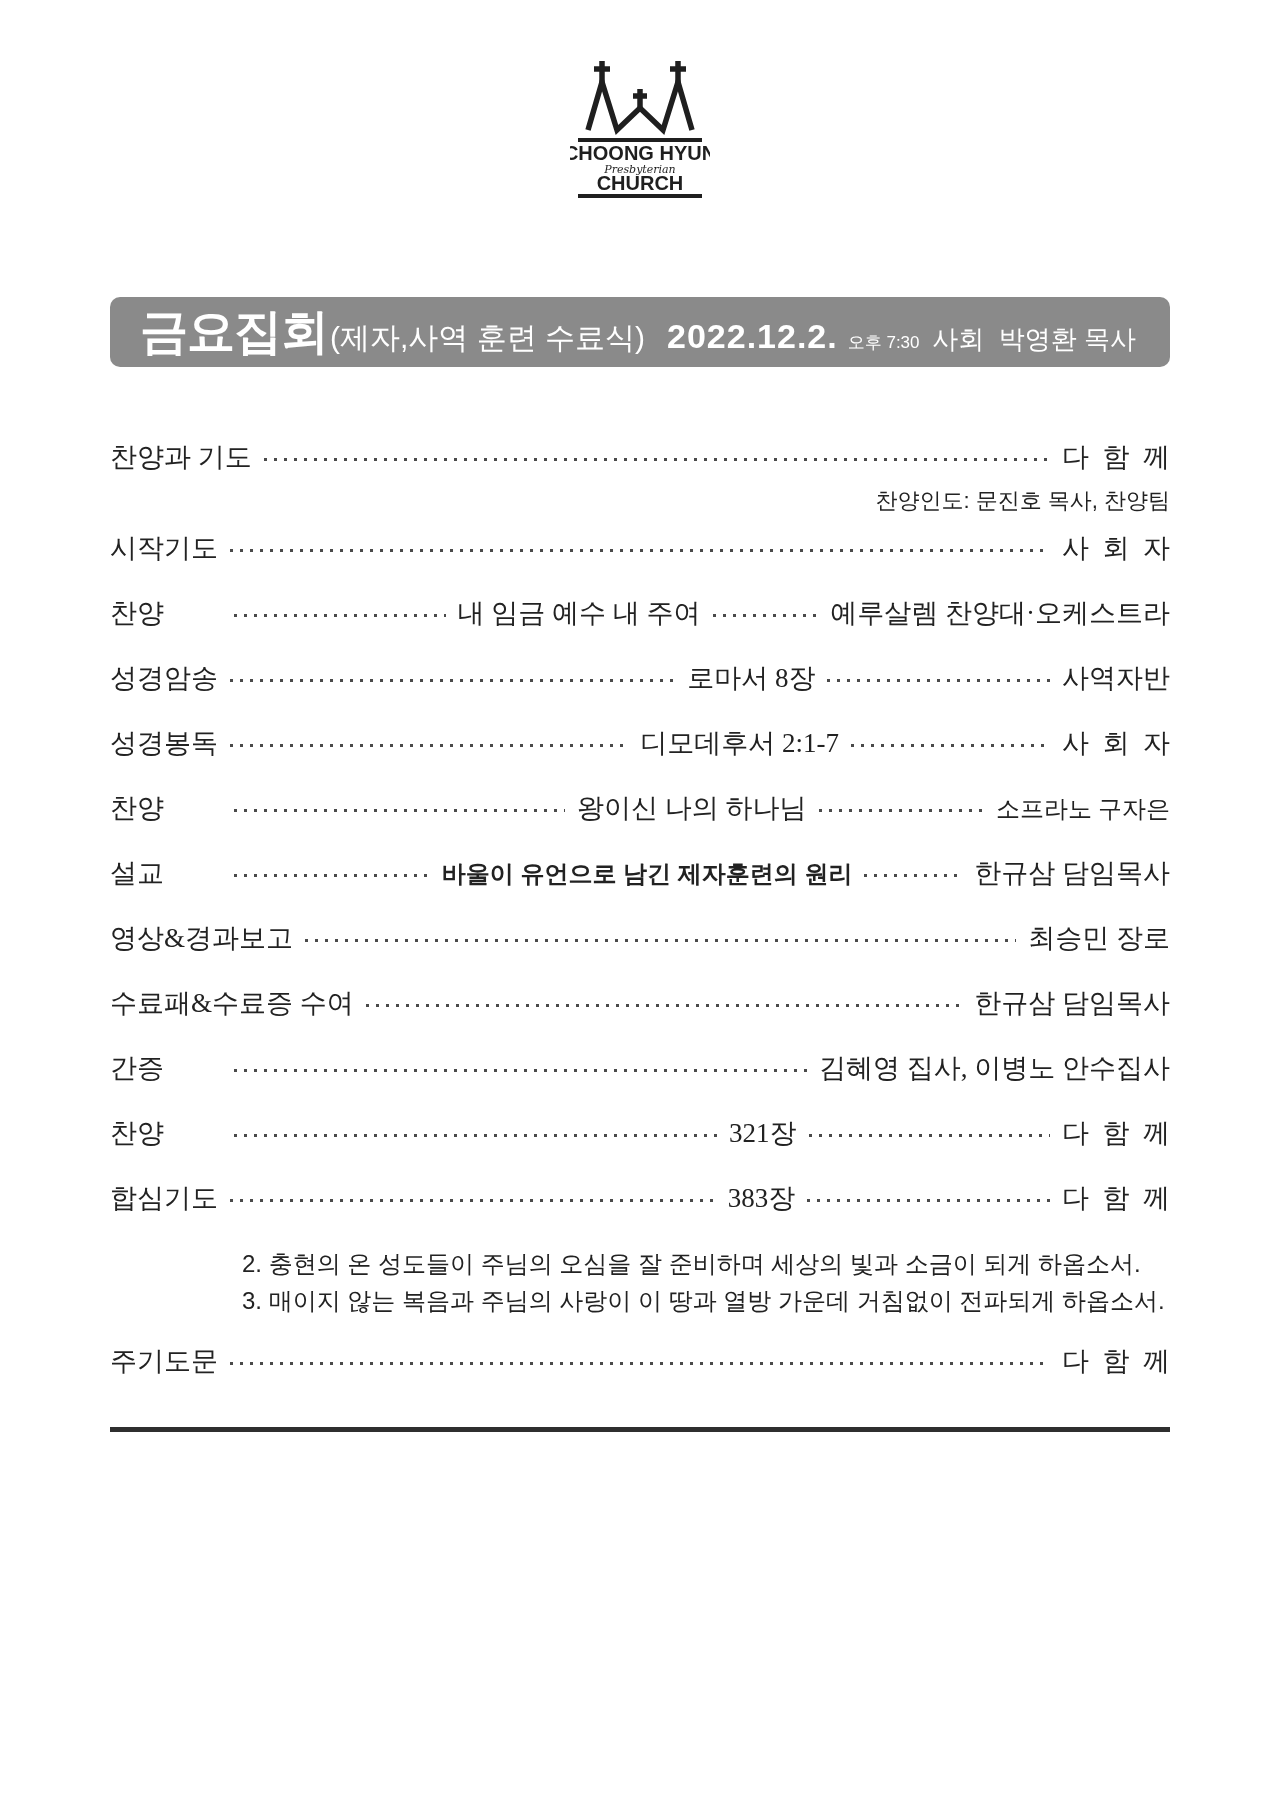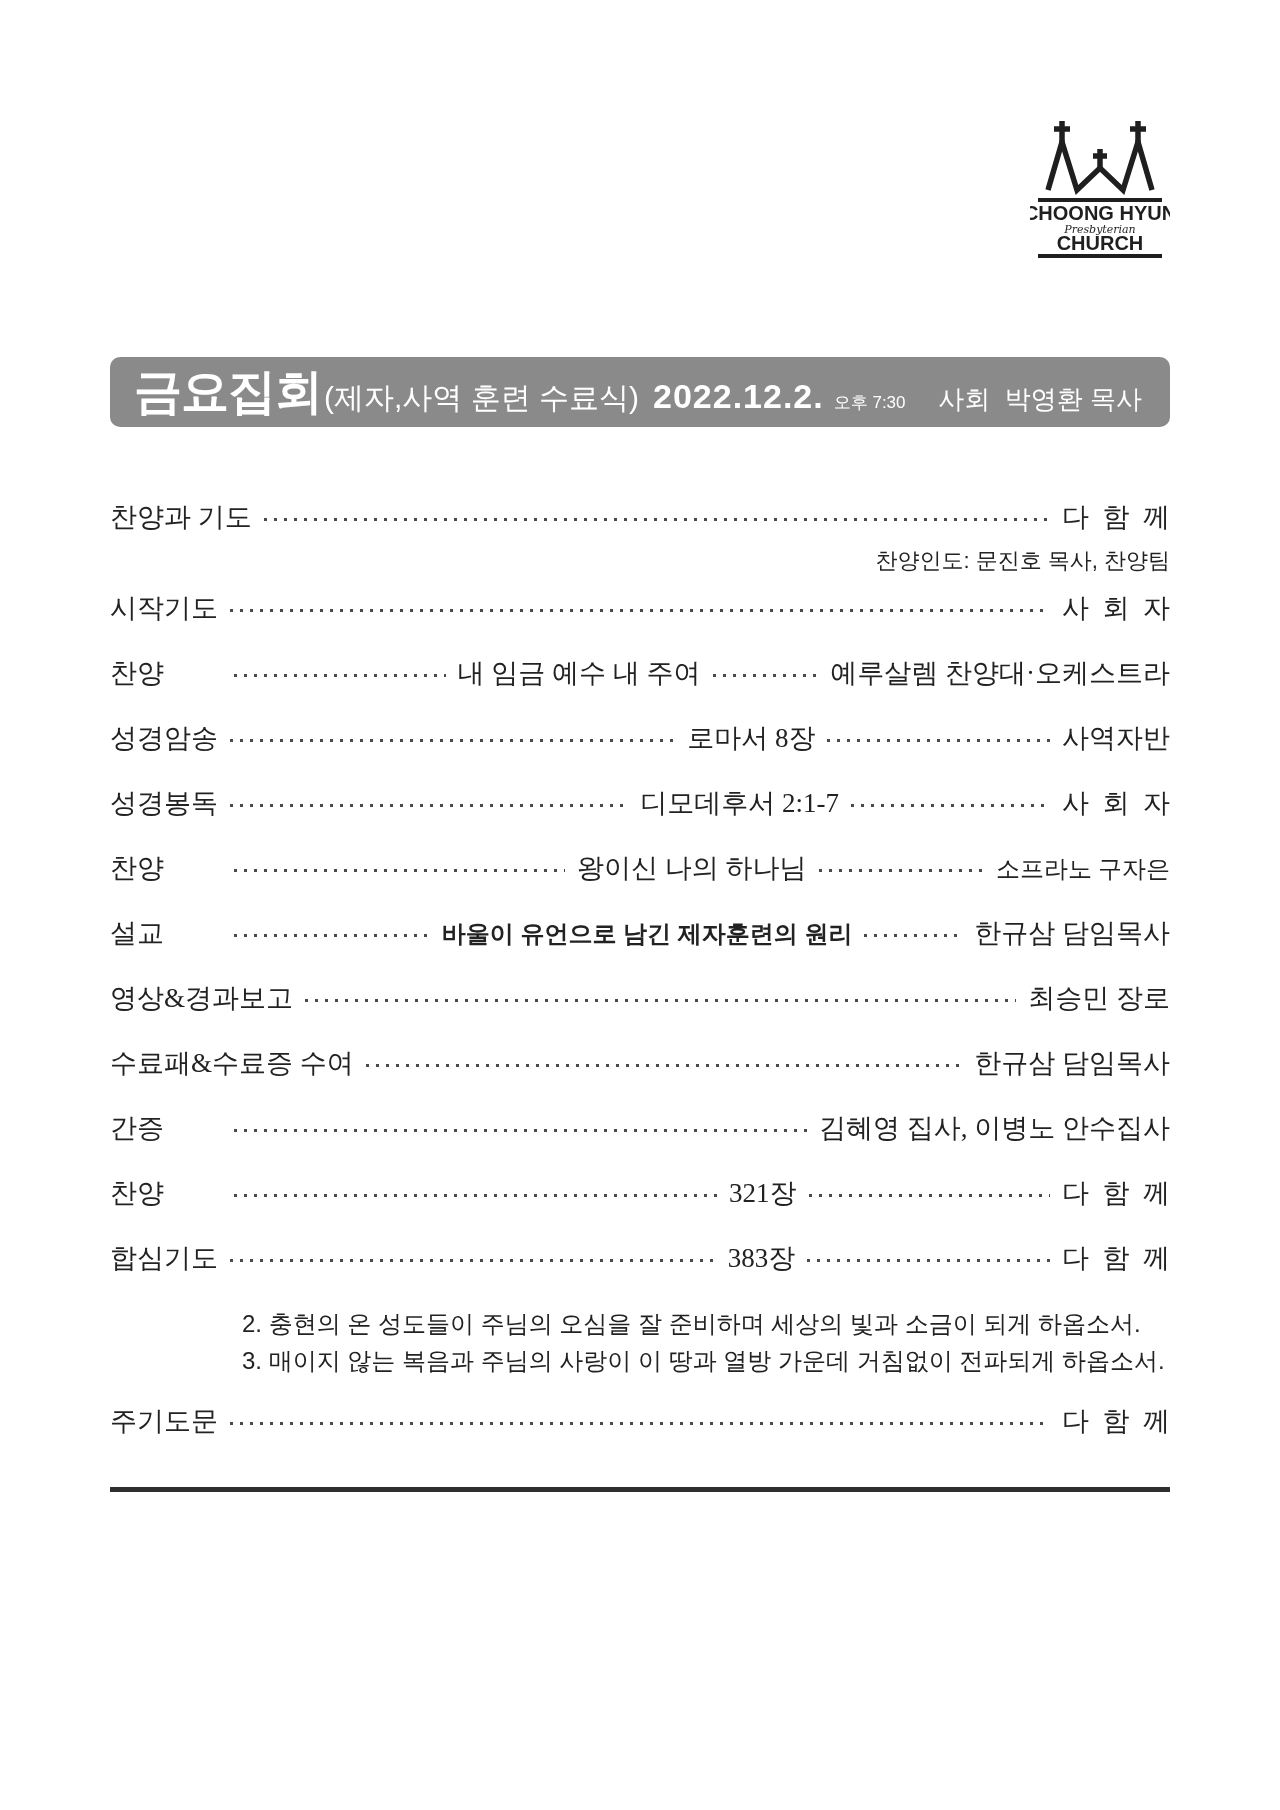--- a/index.html
+++ b/index.html
@@ -11,35 +11,35 @@
   *{margin:0;padding:0;box-sizing:border-box;}
   html,body{background:#ffffff;}
   body{
     width:1280px;height:1810px;overflow:hidden;position:relative;
     font-family:"Liberation Serif","DejaVu Serif",serif;
     color:var(--ink);
   }
   .sheet{width:1060px;margin:0 auto;}
 
   
-  .logo-wrap{padding-top:116px;text-align:right;}
+  .logo-wrap{padding-top:56px;text-align:center;}
   .logo-wrap svg{display:inline-block;}
   .logo-text{font-family:"Liberation Sans","DejaVu Sans",sans-serif;font-weight:bold;}
   .logo-script{font-family:"DejaVu Serif","Liberation Serif",serif;font-style:italic;}
 
   
   .band{
     margin-top:95px;height:70px;background:var(--band-bg);
     border-radius:10px;display:flex;align-items:baseline;
-    padding:0 24px;color:#ffffff;white-space:pre;
+    padding:0 30px;color:#ffffff;white-space:pre;
     font-family:"Liberation Sans","DejaVu Sans",sans-serif;
   }
   .band-title{font-size:48px;font-weight:bold;line-height:70px;letter-spacing:-1px;}
   .band-sub{font-size:30px;margin-left:2px;}
-  .band-date{font-size:34px;font-weight:bold;margin-left:14px;letter-spacing:1px;}
+  .band-date{font-size:34px;font-weight:bold;margin-left:22px;letter-spacing:1px;}
   .band-time{font-size:17px;font-weight:normal;margin-left:10px;}
   .band-mc{font-size:26px;margin-left:auto;padding-right:4px;}
 
   
   #program{padding-top:72px;font-size:27px;}
   .p-row{display:flex;align-items:baseline;margin-bottom:29px;}
   .p-label{white-space:pre;flex-shrink:0;}
   .p-label.stretch{width:112px;text-align:justify;text-align-last:justify;}
   .leader{
     align-self:center;height:3px;margin:0 12px;transform:translateY(2px);

